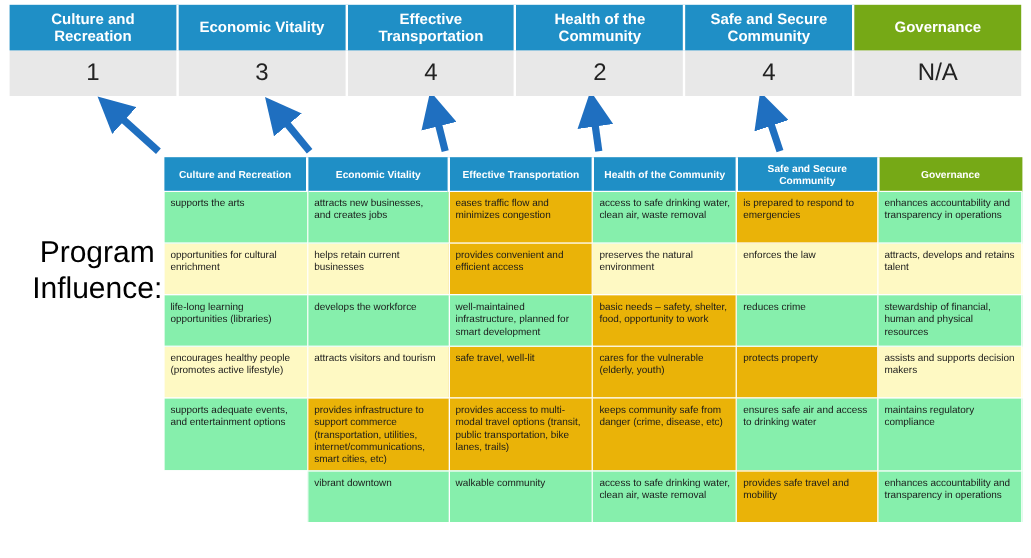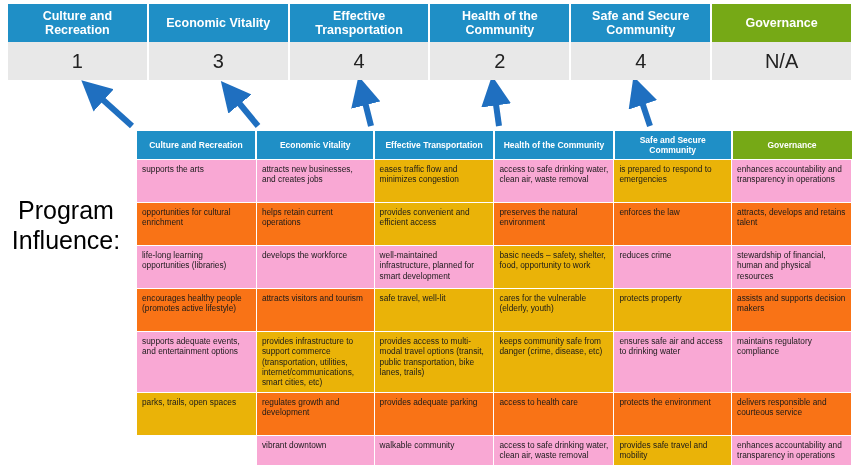--- a/index.html
+++ b/index.html
@@ -73,21 +73,21 @@
     position: absolute;
     left: 0;
     top: 80px;
     width: 859px;
     height: 56px;
   }
 
   
   #left-label {
     position: absolute;
-    left: 3px;
+    left: 18px;
     top: 196px;
     width: 126px;
     text-align: center;
     font-size: 25px;
     line-height: 1.18;
     color: #000000;
   }
 
   
   #matrix {
@@ -115,25 +115,25 @@
     background: #76A916;
     border-right: none;
   }
   #matrix td {
     font-size: 8.3px;
     line-height: 1.25;
     color: #1a1a1a;
     vertical-align: top;
     padding: 4px 5px;
     border: 1px solid #ffffff;
-    background: #f9a8d4;
+    background: #86efac;
     height: 34px;
   }
   #matrix td.shade {
-    background: #f97316;
+    background: #fef9c3;
   }
   #matrix td.hl {
     background: #eab308;
   }
   #matrix td.blank {
     background: #ffffff;
   }
 </style>
 </head>
 <body>
@@ -198,21 +198,21 @@
       <tr>
         <td>supports the arts</td>
         <td>attracts new businesses, and creates jobs</td>
         <td class="hl">eases traffic flow and minimizes congestion</td>
         <td>access to safe drinking water, clean air, waste removal</td>
         <td class="hl">is prepared to respond to emergencies</td>
         <td>enhances accountability and transparency in operations</td>
       </tr>
       <tr class="shaded">
         <td class="shade">opportunities for cultural enrichment</td>
-        <td class="shade">helps retain current operations</td>
+        <td class="shade">helps retain current businesses</td>
         <td class="hl">provides convenient and efficient access</td>
         <td class="shade">preserves the natural environment</td>
         <td class="shade">enforces the law</td>
         <td class="shade">attracts, develops and retains talent</td>
       </tr>
       <tr>
         <td>life-long learning opportunities (libraries)</td>
         <td>develops the workforce</td>
         <td>well-maintained infrastructure, planned for smart development</td>
         <td class="hl">basic needs – safety, shelter, food, opportunity to work</td>
@@ -228,28 +228,20 @@
         <td class="shade">assists and supports decision makers</td>
       </tr>
       <tr>
         <td>supports adequate events, and entertainment options</td>
         <td class="hl">provides infrastructure to support commerce (transportation, utilities, internet/communications, smart cities, etc)</td>
         <td class="hl">provides access to multi-modal travel options (transit, public transportation, bike lanes, trails)</td>
         <td class="hl">keeps community safe from danger (crime, disease, etc)</td>
         <td>ensures safe air and access to drinking water</td>
         <td>maintains regulatory compliance</td>
       </tr>
-      <tr class="shaded">
-        <td class="hl">parks, trails, open spaces</td>
-        <td class="shade">regulates growth and development</td>
-        <td class="shade">provides adequate parking</td>
-        <td class="shade">access to health care</td>
-        <td class="shade">protects the environment</td>
-        <td class="shade">delivers responsible and courteous service</td>
-      </tr>
       <tr>
         <td class="blank"></td>
         <td>vibrant downtown</td>
         <td>walkable community</td>
         <td>access to safe drinking water, clean air, waste removal</td>
         <td class="hl">provides safe travel and mobility</td>
         <td>enhances accountability and transparency in operations</td>
       </tr>
     </tbody>
 </table>

